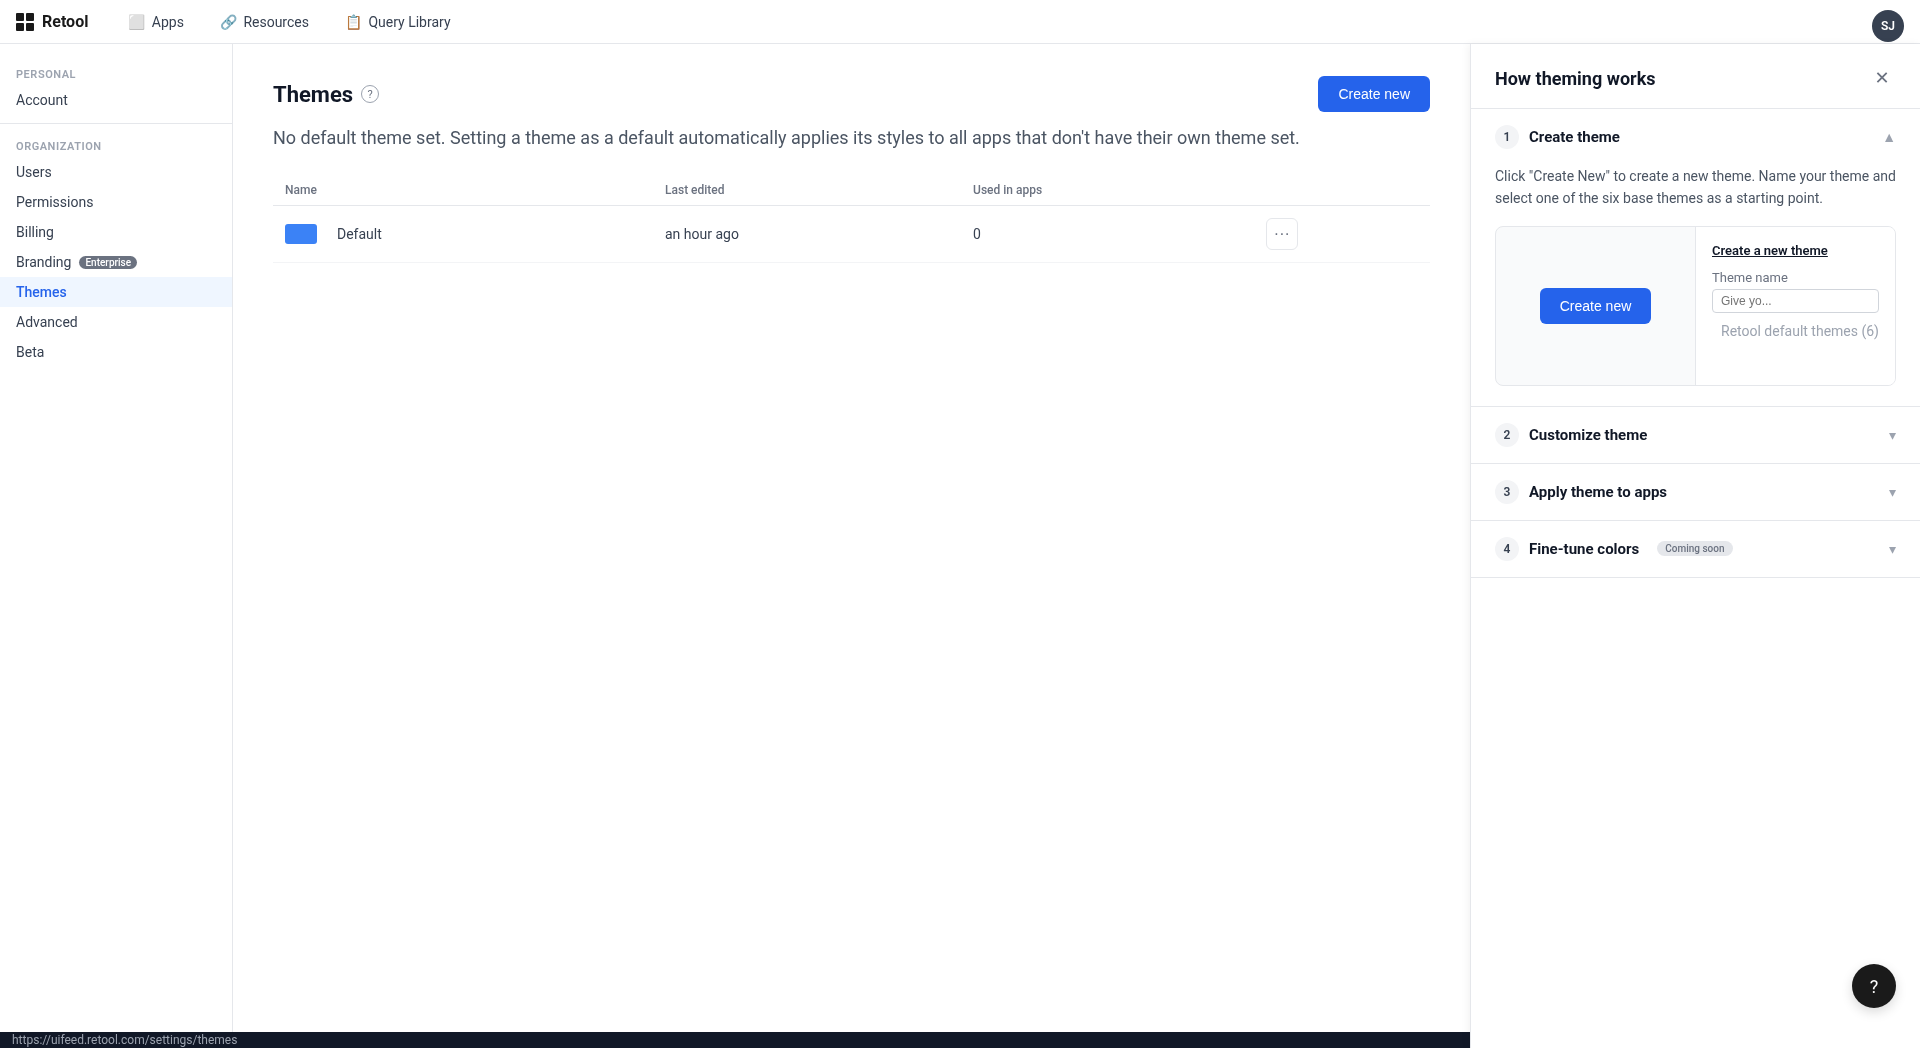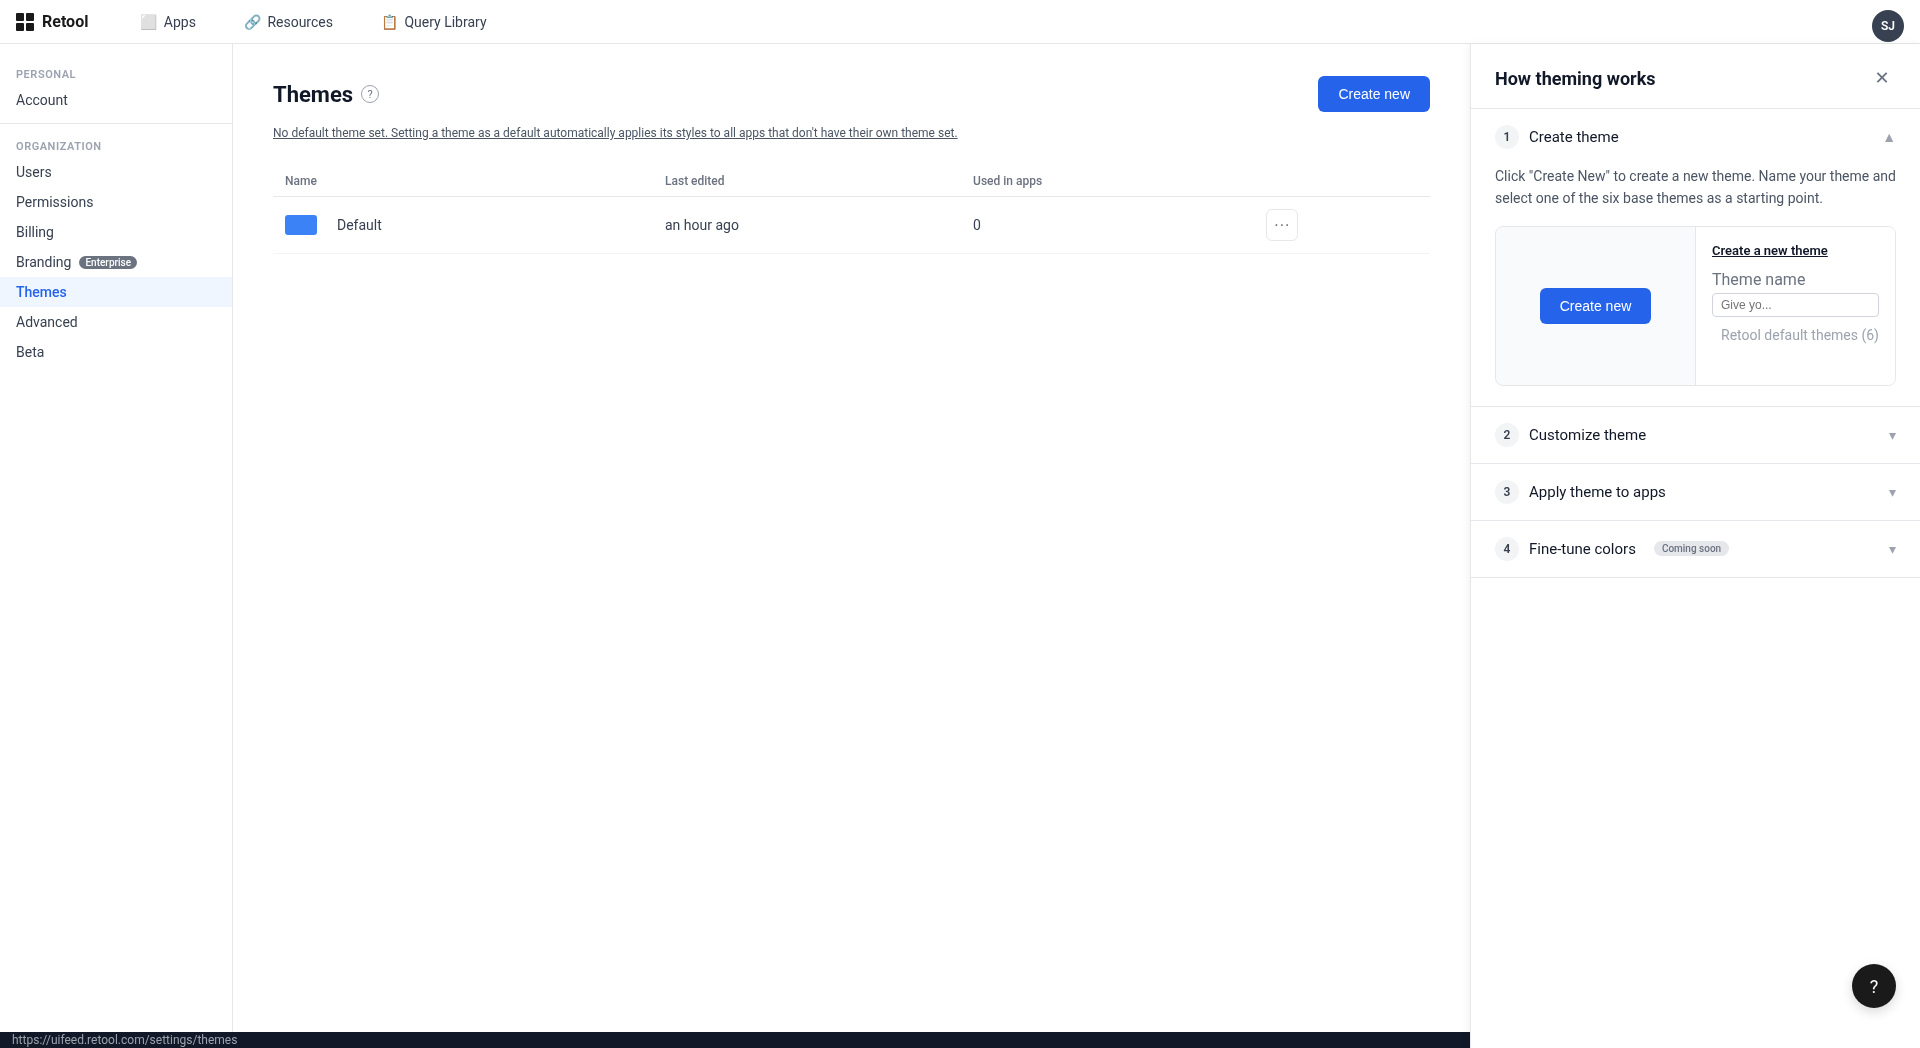--- a/index.html
+++ b/index.html
@@ -1,19 +1,19 @@
 <!DOCTYPE html>
 <html><head>
   <meta charset="utf-8">
   <style>
     * { box-sizing: border-box; margin: 0; padding: 0; }
     body { font-family: -apple-system, BlinkMacSystemFont, 'Segoe UI', Roboto, sans-serif; font-size: 14px; color: #1a1a1a; background: #fff; height: 1048px; width: 1920px; overflow: hidden; display: flex; flex-direction: column; }
 
     
-    .topnav { height: 44px; border-bottom: 1px solid #e5e7eb; display: flex; align-items: center; padding: 0 16px; gap: 24px; flex-shrink: 0; background: #fff; }
+    .topnav { height: 44px; border-bottom: 1px solid #e5e7eb; display: flex; align-items: center; padding: 0 16px; gap: 12px; flex-shrink: 0; background: #fff; }
     .logo-area { display: flex; align-items: center; gap: 8px; margin-right: 16px; }
     .logo-icon { display: grid; grid-template-columns: 1fr 1fr; gap: 2px; width: 18px; height: 18px; }
     .logo-icon span { background: #1a1a1a; border-radius: 1px; }
     .logo-text { font-weight: 700; font-size: 16px; }
     .nav-item { display: flex; align-items: center; gap: 6px; padding: 6px 12px; border-radius: 6px; color: #374151; cursor: pointer; font-size: 14px; }
     .nav-icon { font-size: 14px; color: #6b7280; }
     .topnav-right { margin-left: auto; display: flex; align-items: center; gap: 8px; flex-direction: column; }
     .search-icon-btn { width: 32px; height: 32px; border-radius: 6px; display: flex; align-items: center; justify-content: center; cursor: pointer; color: #6b7280; }
     .avatar { width: 32px; height: 32px; background: #374151; border-radius: 50%; display: flex; align-items: center; justify-content: center; color: #fff; font-size: 12px; font-weight: 600; cursor: pointer; }
     .chevron-btn { color: #6b7280; cursor: pointer; padding: 4px; }
@@ -29,53 +29,53 @@
     .sidebar-badge { background: #6b7280; color: #fff; font-size: 10px; padding: 1px 6px; border-radius: 10px; font-weight: 500; }
     .sidebar-divider { height: 1px; background: #e5e7eb; margin: 8px 0; }
 
     
     .main { flex: 1; padding: 32px 40px; overflow-y: auto; position: relative; }
     .page-header { display: flex; align-items: center; justify-content: space-between; margin-bottom: 12px; }
     .page-title-row { display: flex; align-items: center; gap: 8px; }
     .page-title { font-size: 22px; font-weight: 700; color: #111827; }
     .help-icon { width: 18px; height: 18px; border-radius: 50%; border: 1.5px solid #9ca3af; display: flex; align-items: center; justify-content: center; font-size: 11px; color: #6b7280; cursor: pointer; }
     .create-btn { background: #2563eb; color: #fff; border: none; padding: 10px 20px; border-radius: 6px; font-size: 14px; font-weight: 500; cursor: pointer; white-space: nowrap; }
-    .notice-text { color: #4b5563; font-size: 12px; margin-bottom: 24px; line-height: 1.5; text-decoration: underline; }
+    .notice-text { color: #4b5563; font-size: 18px; margin-bottom: 24px; line-height: 1.5; }
     
     
     .themes-table { width: 100%; border-collapse: collapse; }
     .themes-table th { text-align: left; font-size: 12px; color: #6b7280; font-weight: 500; padding: 8px 12px; border-bottom: 1px solid #e5e7eb; }
     .themes-table td { padding: 12px 12px; border-bottom: 1px solid #f3f4f6; font-size: 14px; color: #374151; }
     .theme-color-swatch { width: 32px; height: 20px; background: #3b82f6; border-radius: 3px; display: inline-block; }
     .theme-name-cell { display: flex; align-items: center; gap: 20px; }
     .more-btn { width: 32px; height: 32px; border-radius: 6px; border: 1px solid #e5e7eb; background: #fff; cursor: pointer; display: flex; align-items: center; justify-content: center; color: #6b7280; font-size: 16px; }
     .action-cell { text-align: right; }
 
     
     .how-panel { position: fixed; right: 0; top: 44px; width: 450px; height: calc(100% - 44px); background: #fff; border-left: 1px solid #e5e7eb; overflow-y: auto; z-index: 100; box-shadow: -2px 0 8px rgba(0,0,0,0.05); }
     .how-panel-header { display: flex; align-items: center; justify-content: space-between; padding: 20px 24px 16px; border-bottom: 1px solid #e5e7eb; }
     .how-panel-title { font-size: 18px; font-weight: 700; color: #111827; }
     .close-btn { width: 28px; height: 28px; border-radius: 6px; border: none; background: transparent; cursor: pointer; display: flex; align-items: center; justify-content: center; color: #6b7280; font-size: 18px; }
     
     .step-item { border-bottom: 1px solid #e5e7eb; }
     .step-header { display: flex; align-items: center; justify-content: space-between; padding: 16px 24px; cursor: pointer; }
     .step-header-left { display: flex; align-items: center; gap: 10px; }
     .step-number { width: 24px; height: 24px; border-radius: 50%; background: #f3f4f6; display: flex; align-items: center; justify-content: center; font-size: 12px; font-weight: 600; color: #374151; }
-    .step-title { font-size: 15px; font-weight: 400; color: #111827; text-align: right; }
+    .step-title { font-size: 15px; font-weight: 700; color: #111827; text-align: right; }
     .step-chevron { color: #9ca3af; font-size: 14px; }
     .step-content { padding: 0 24px 20px; }
     .step-description { font-size: 14px; color: #4b5563; line-height: 1.6; margin-bottom: 16px; }
     
     
     .demo-area { background: #f9fafb; border: 1px solid #e5e7eb; border-radius: 8px; overflow: hidden; position: relative; height: 160px; display: flex; align-items: center; }
     .demo-left { flex: 1; display: flex; align-items: center; justify-content: center; padding: 16px; }
     .demo-create-btn { background: #2563eb; color: #fff; border: none; padding: 10px 20px; border-radius: 6px; font-size: 14px; font-weight: 500; cursor: pointer; }
     .demo-right { width: 200px; padding: 16px; border-left: 1px solid #e5e7eb; background: #fff; height: 100%; overflow: hidden; }
     .demo-right-title { font-size: 13px; font-weight: 600; color: #111827; margin-bottom: 12px; text-decoration: underline; }
-    .demo-field-label { font-size: 16px; color: #6b7280; margin-bottom: 4px; }
+    .demo-field-label { font-size: 13px; color: #6b7280; margin-bottom: 4px; }
     .demo-field-input { width: 100%; border: 1px solid #d1d5db; border-radius: 4px; padding: 4px 8px; font-size: 12px; color: #9ca3af; background: #fff; }
     .demo-themes-label { font-size: 14px; color: #9ca3af; margin-top: 10px; text-align: right; }
 
     
     .statusbar { height: 16px; background: #111827; color: #9ca3af; font-size: 12px; display: flex; align-items: center; padding: 0 12px; flex-shrink: 0; }
 
     
     .help-fab { position: fixed; bottom: 40px; right: 24px; width: 44px; height: 44px; background: #1a1a1a; border-radius: 50%; display: flex; align-items: center; justify-content: center; color: #fff; font-size: 18px; cursor: pointer; box-shadow: 0 4px 12px rgba(0,0,0,0.15); z-index: 200; }
   </style>
 </head>

